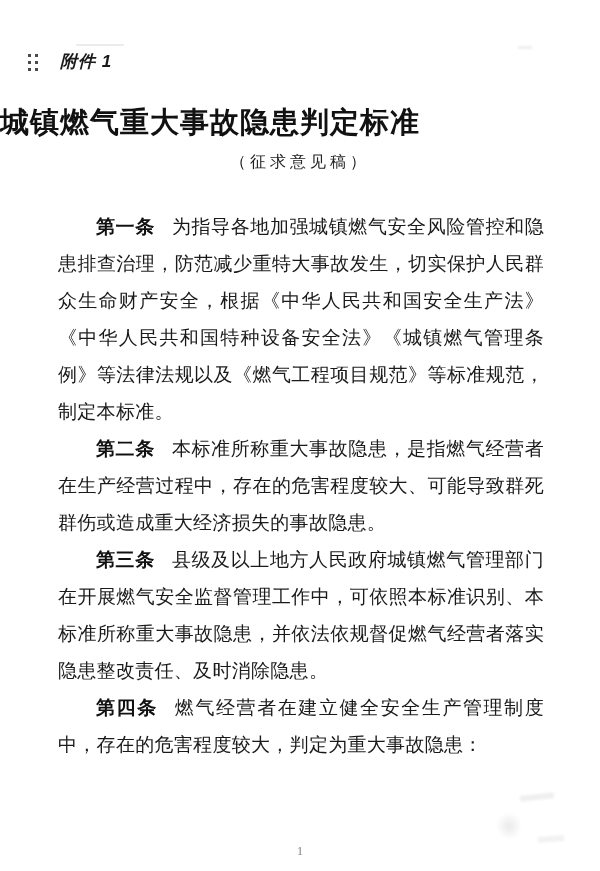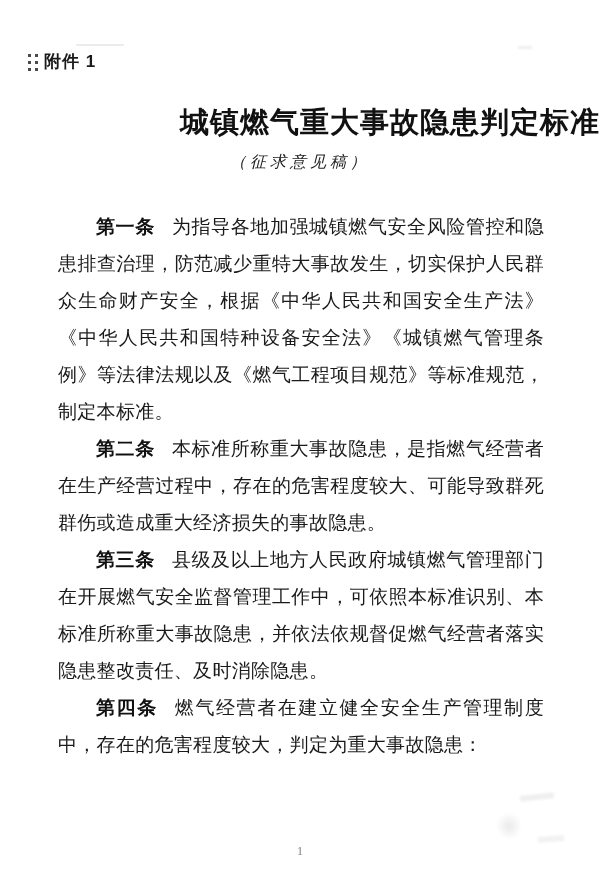--- a/index.html
+++ b/index.html
@@ -29,48 +29,48 @@
     cursor: grab;
   }
   .drag-handle i {
     display: block;
     width: 3px;
     height: 3px;
     background: #4a4a4a;
   }
   .attachment {
     position: absolute;
-    left: 44px;
+    left: 60px;
     top: 50px;
     font-family: "Liberation Sans", sans-serif;
     font-weight: bold;
     font-size: 17px;
     letter-spacing: 1px;
+    font-style: italic;
   }
   .doc-title {
     position: absolute;
     top: 103px;
     left: 0;
     width: 100%;
     margin: 0;
-    text-align: right;
+    text-align: left;
     font-family: "Liberation Sans", sans-serif;
     font-weight: bold;
     font-size: 29px;
     letter-spacing: 1px;
     color: #111111;
   }
   .doc-subtitle {
     position: absolute;
     top: 152px;
     left: 0;
     width: 100%;
     text-align: center;
     font-family: "Liberation Serif", serif;
-    font-style: italic;
     font-size: 16px;
     letter-spacing: 4px;
     color: #222222;
   }
   .doc-body {
     position: absolute;
     left: 58px;
     top: 208px;
     width: 486px;
     font-family: "Liberation Serif", serif;

